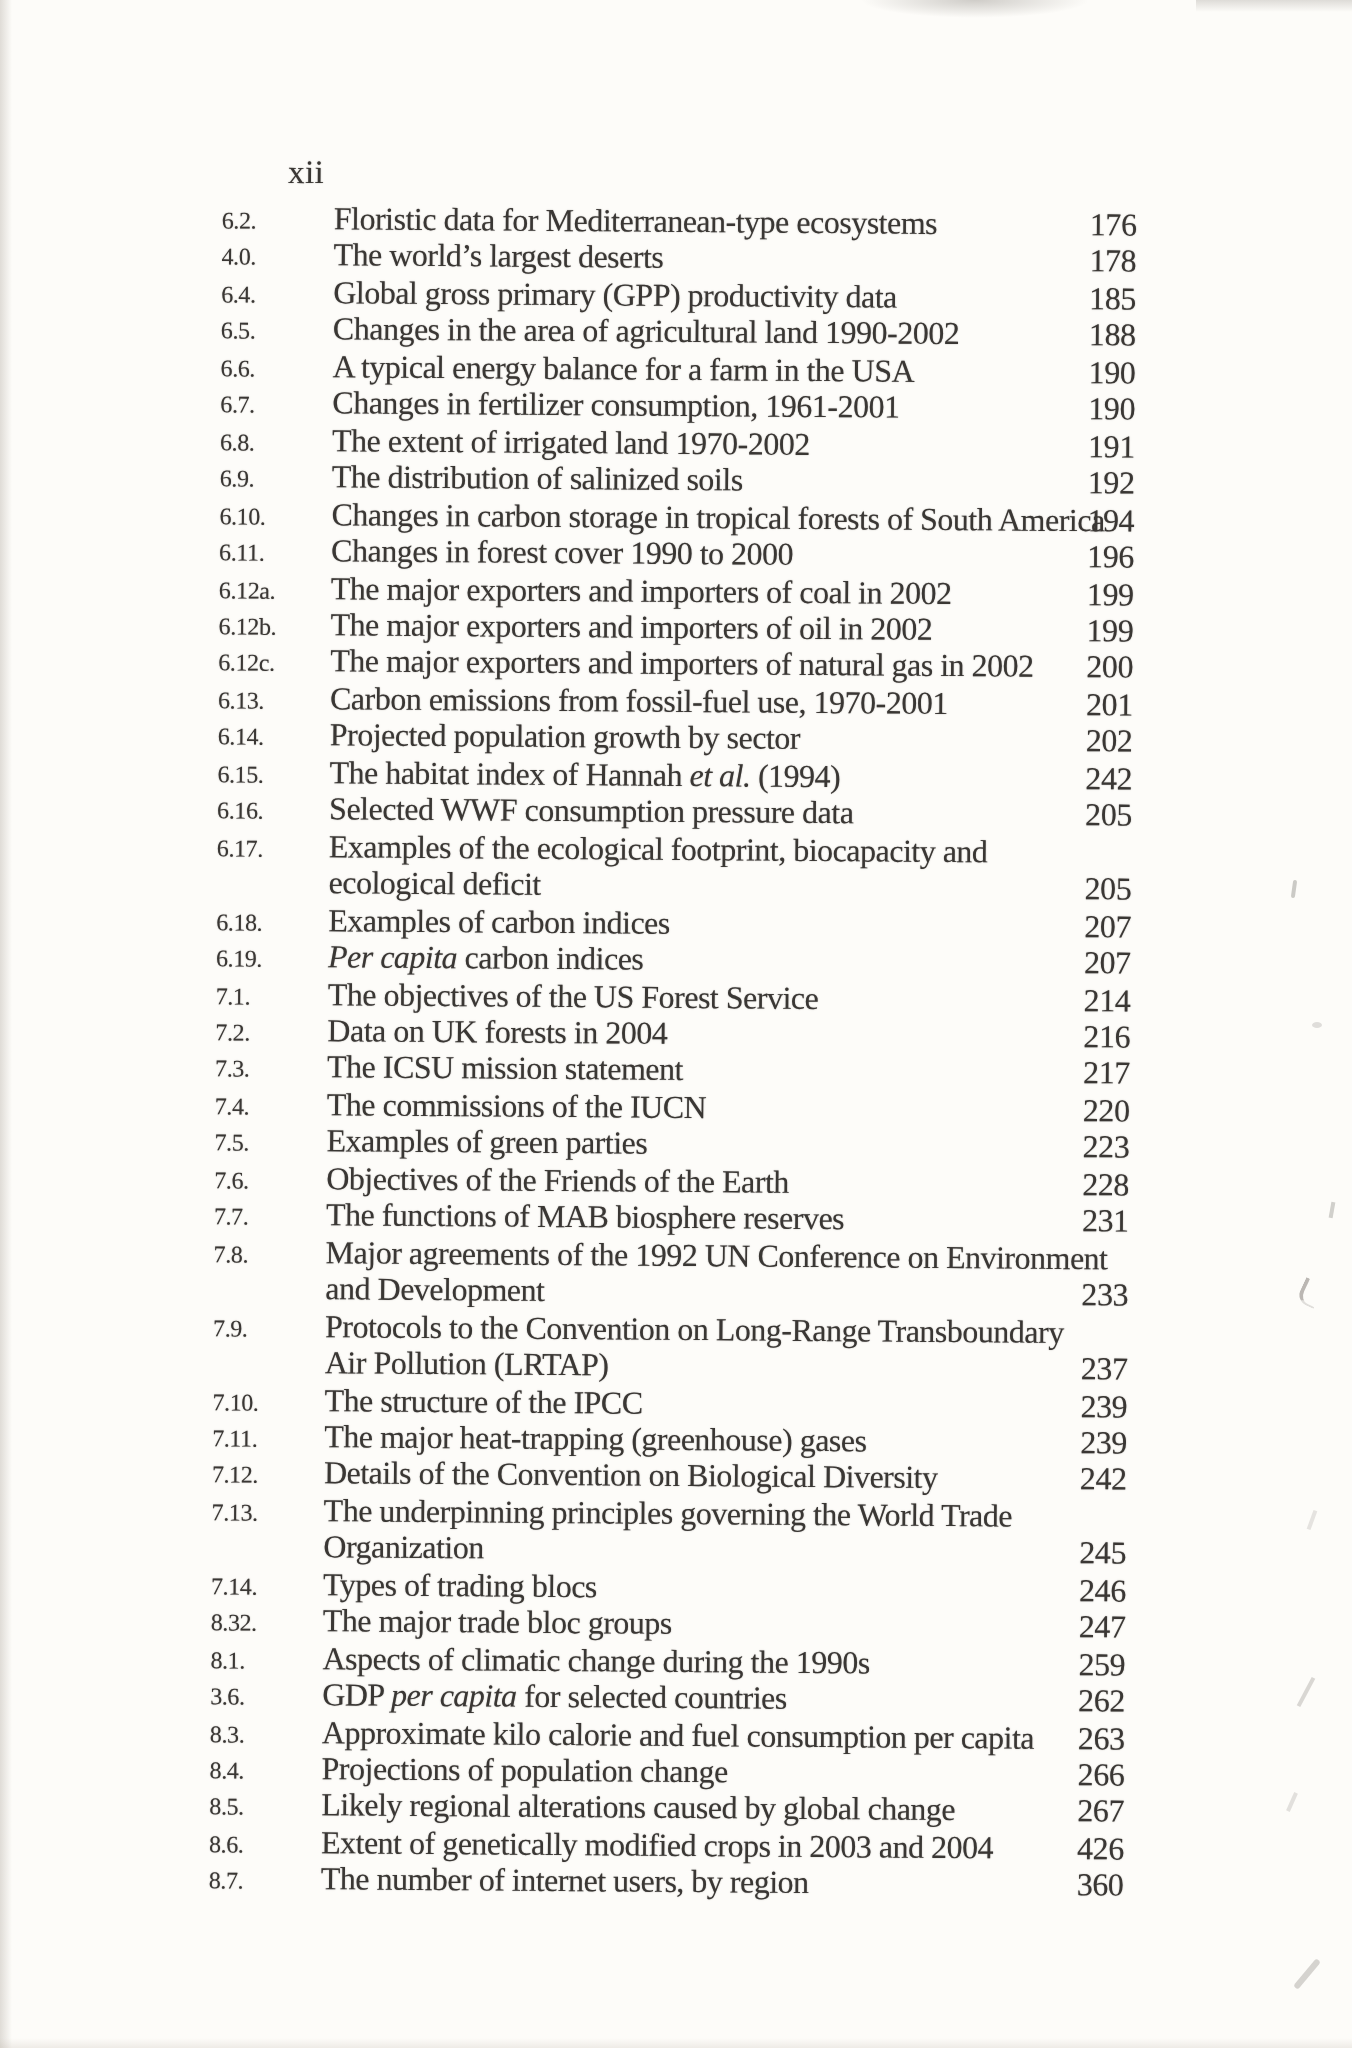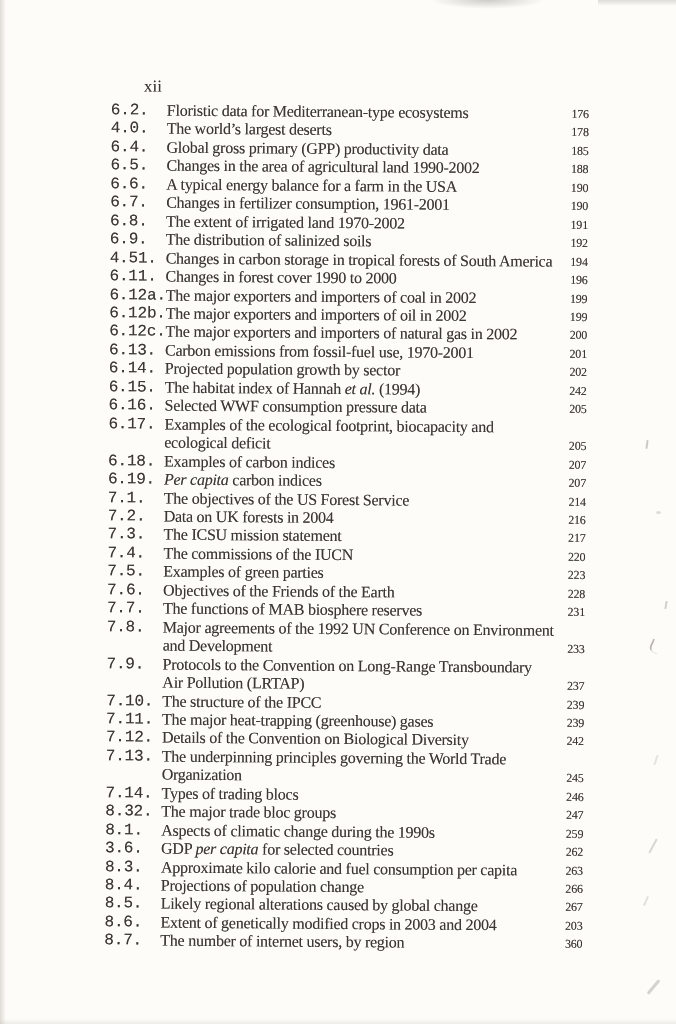--- a/index.html
+++ b/index.html
@@ -30,39 +30,37 @@
   .toc {
     position: absolute;
     left: 108px;
     top: 103px;
     width: 478px;
   }
   .row { display: flex; align-items: flex-end; }
   .num {
     flex: 0 0 56px;
     align-self: flex-start;
-    font-size: 16px;
+    font-size: 12px;
     line-height: 18.45px;
     letter-spacing: -0.2px;
     text-shadow: 0 0 0.6px rgba(58,55,52,0.55);
-    font-family: Liberation Mono, monospace;
   }
   .title { flex: 1 1 auto; min-width: 0; }
   .tline {
     white-space: nowrap;
     font-size: 16px;
     line-height: 18.45px;
     letter-spacing: -0.25px;
     text-shadow: 0 0 0.6px rgba(58,55,52,0.55);
   }
   .it { font-style: italic; text-align: center; }
   .pg {
     flex: 0 0 44px;
-    text-align: right;
-    font-size: 12px;
+    font-size: 16px;
     line-height: 18.45px;
     letter-spacing: -0.2px;
     text-shadow: 0 0 0.6px rgba(58,55,52,0.55);
   }
   
   .edge-left {
     position: absolute; left: 0; top: 0; bottom: 0; width: 6px;
     background: linear-gradient(to right, rgba(168,160,150,0.35), rgba(168,160,150,0));
   }
   .edge-bottom {
@@ -144,21 +142,21 @@
           <span class="pg">191</span>
         </div>
         <div class="row">
           <span class="num">6.9.</span>
           <div class="title">
             <div class="tline"><span>The distribution of salinized soils</span></div>
           </div>
           <span class="pg">192</span>
         </div>
         <div class="row">
-          <span class="num">4.51.</span>
+          <span class="num">6.10.</span>
           <div class="title">
             <div class="tline"><span>Changes in carbon storage in tropical forests of South America</span></div>
           </div>
           <span class="pg">194</span>
         </div>
         <div class="row">
           <span class="num">6.11.</span>
           <div class="title">
             <div class="tline"><span>Changes in forest cover 1990 to 2000</span></div>
           </div>
@@ -376,21 +374,21 @@
           <div class="title">
             <div class="tline"><span>Likely regional alterations caused by global change</span></div>
           </div>
           <span class="pg">267</span>
         </div>
         <div class="row">
           <span class="num">8.6.</span>
           <div class="title">
             <div class="tline"><span>Extent of genetically modified crops in 2003 and 2004</span></div>
           </div>
-          <span class="pg">203</span>
+          <span class="pg">426</span>
         </div>
         <div class="row">
           <span class="num">8.7.</span>
           <div class="title">
             <div class="tline"><span>The number of internet users, by region</span></div>
           </div>
           <span class="pg">360</span>
         </div>
       </div>
   </div>

